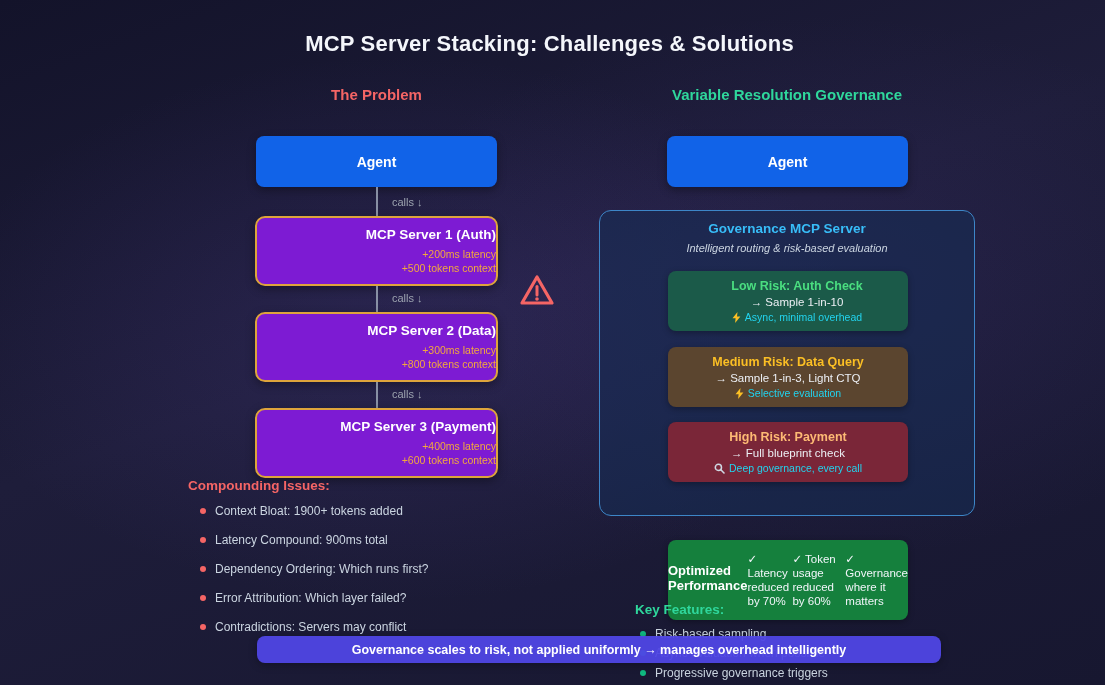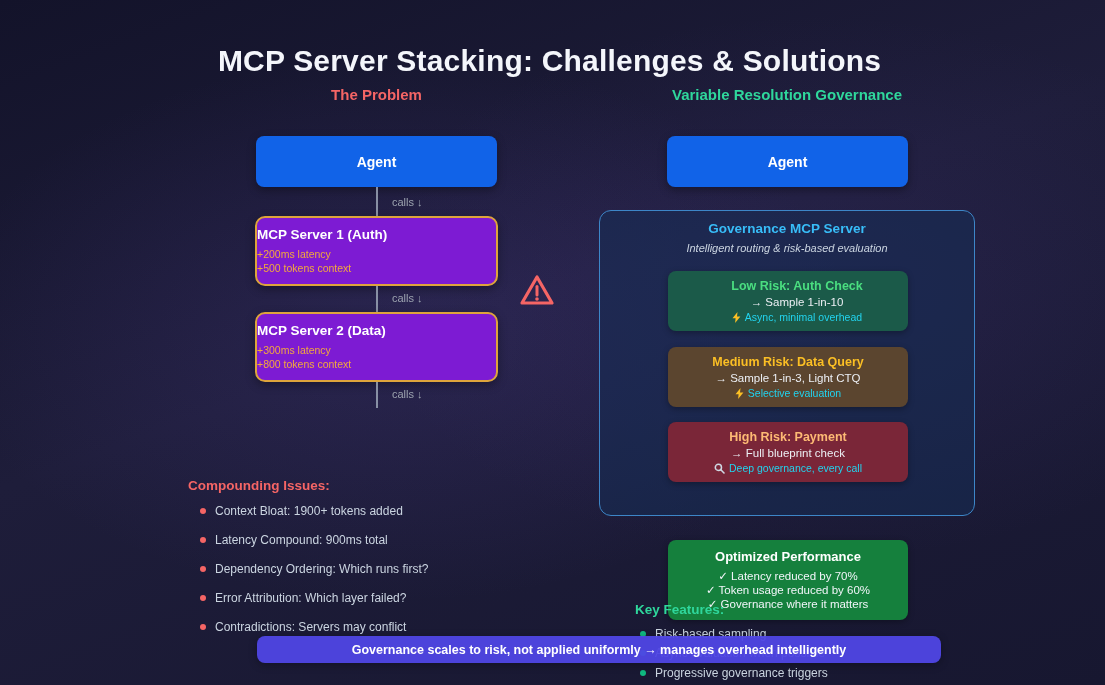--- a/index.html
+++ b/index.html
@@ -11,40 +11,40 @@
   }
   .stage {
     position:relative; width:1105px; height:685px; overflow:hidden;
     background:
       radial-gradient(ellipse 700px 420px at 36% 48%, rgba(86,66,160,0.22), transparent 65%),
       radial-gradient(ellipse 700px 420px at 74% 42%, rgba(86,66,160,0.16), transparent 65%),
       linear-gradient(160deg, #13132a 0%, #1e1d3a 45%, #171730 100%);
   }
   .abs { position:absolute; }
   .title {
-    top:44px; left:0; width:1099px; text-align:center;
-    font-size:30px; font-weight:bold; color:#f4f6fb; letter-spacing:.2px;
+    top:31px; left:0; width:1099px; text-align:center;
+    font-size:22px; font-weight:bold; color:#f4f6fb; letter-spacing:.2px;
   }
   .col-header { top:86px; width:241px; text-align:center; font-size:15px; font-weight:bold; }
   .col-header.problem { left:256px; color:#f56565; }
   .col-header.solution { left:602px; width:370px; color:#2fd79c; }
 
   .agent-box {
     width:241px; height:51px; background:#1163e8; border-radius:8px;
     display:flex; align-items:center; justify-content:center;
     font-size:14px; font-weight:bold; color:#fff;
     box-shadow:0 3px 8px rgba(0,0,0,.35);
   }
   .connector { width:2px; background:#9aa3b5; opacity:.85; }
   .calls-label { font-size:11px; color:#9ca3af; }
 
   .mcp-box {
     left:255px; width:243px; height:70px;
     background:#7d1bd3; border:2px solid #dea43c; border-radius:10px;
-    display:flex; flex-direction:column; align-items:flex-start; justify-content:center;
+    display:flex; flex-direction:column; align-items:flex-end; justify-content:center;
     box-shadow:0 3px 10px rgba(0,0,0,.35);
   }
   .mcp-title { font-size:13.5px; font-weight:bold; color:#fff; margin-bottom:5px; }
   .mcp-sub { font-size:10.5px; color:#f3a93c; line-height:14px; }
 
   .issues-header { left:188px; top:478px; font-size:13.5px; font-weight:bold; color:#f56565; }
   .issues-list { left:200px; top:504px; display:flex; flex-direction:column; gap:16px; }
   .bullet-row { display:flex; align-items:center; height:13px; }
   .bullet-dot { width:6px; height:6px; border-radius:50%; margin-right:9px; flex:0 0 auto; }
   .dot-red { background:#f56565; }
@@ -70,21 +70,21 @@
   .risk-title { font-size:12.5px; font-weight:bold; margin-bottom:3px; }
   .risk-low  .risk-title { color:#4ade80; }
   .risk-med  .risk-title { color:#fbbf24; }
   .risk-high .risk-title { color:#fdba74; }
   .risk-sample { font-size:11.5px; color:#eceff4; margin-bottom:3px; }
   .risk-note { font-size:10.5px; color:#22d3ee; display:flex; align-items:center; gap:4px; }
 
   .perf-box {
     left:668px; top:540px; width:240px; height:80px;
     background:#15803d; border-radius:8px;
-    display:flex; flex-direction:column; align-items:center; justify-content:center;
+    display:flex; align-items:center; justify-content:center;
     box-shadow:0 2px 6px rgba(0,0,0,.3);
   }
   .perf-title { font-size:13px; font-weight:bold; color:#fff; margin-bottom:5px; }
   .perf-item { font-size:11.5px; color:#f1f5f9; line-height:14px; }
 
   .kf-header { left:635px; top:602px; font-size:13.5px; font-weight:bold; color:#2fd79c; z-index:1; }
   .kf-list { left:640px; top:627px; display:flex; flex-direction:column; gap:6.5px; z-index:1; }
 
   .banner {
     left:257px; top:636px; width:684px; height:27px;
@@ -124,20 +124,25 @@
 
   <div class="abs mcp-box" style="top:312px;">
     <div class="mcp-title">MCP Server 2 (Data)</div>
     <div class="mcp-sub">+300ms latency</div>
     <div class="mcp-sub">+800 tokens context</div>
   </div>
 
   <div class="abs connector" style="left:376px; top:382px; height:26px;"></div>
   <div class="abs calls-label" style="left:392px; top:388px;">calls ↓</div>
 
+  <div class="abs mcp-box" style="top:408px;">
+    <div class="mcp-title">MCP Server 3 (Payment)</div>
+    <div class="mcp-sub">+400ms latency</div>
+    <div class="mcp-sub">+600 tokens context</div>
+  </div>
 
   <div class="abs" style="left:518px; top:272px;">
     <svg class="icon-svg" width="38" height="38" viewBox="0 0 38 38">
       <path d="M19 5 L34 31 L4 31 Z" fill="none" stroke="#f56565" stroke-width="3.2" stroke-linejoin="round"></path>
       <line x1="19" y1="14.5" x2="19" y2="23" stroke="#f56565" stroke-width="3" stroke-linecap="round"></line>
       <circle cx="19" cy="27" r="1.8" fill="#f56565"></circle>
     </svg>
   </div>
 
   <div class="abs issues-header">Compounding Issues:</div>

